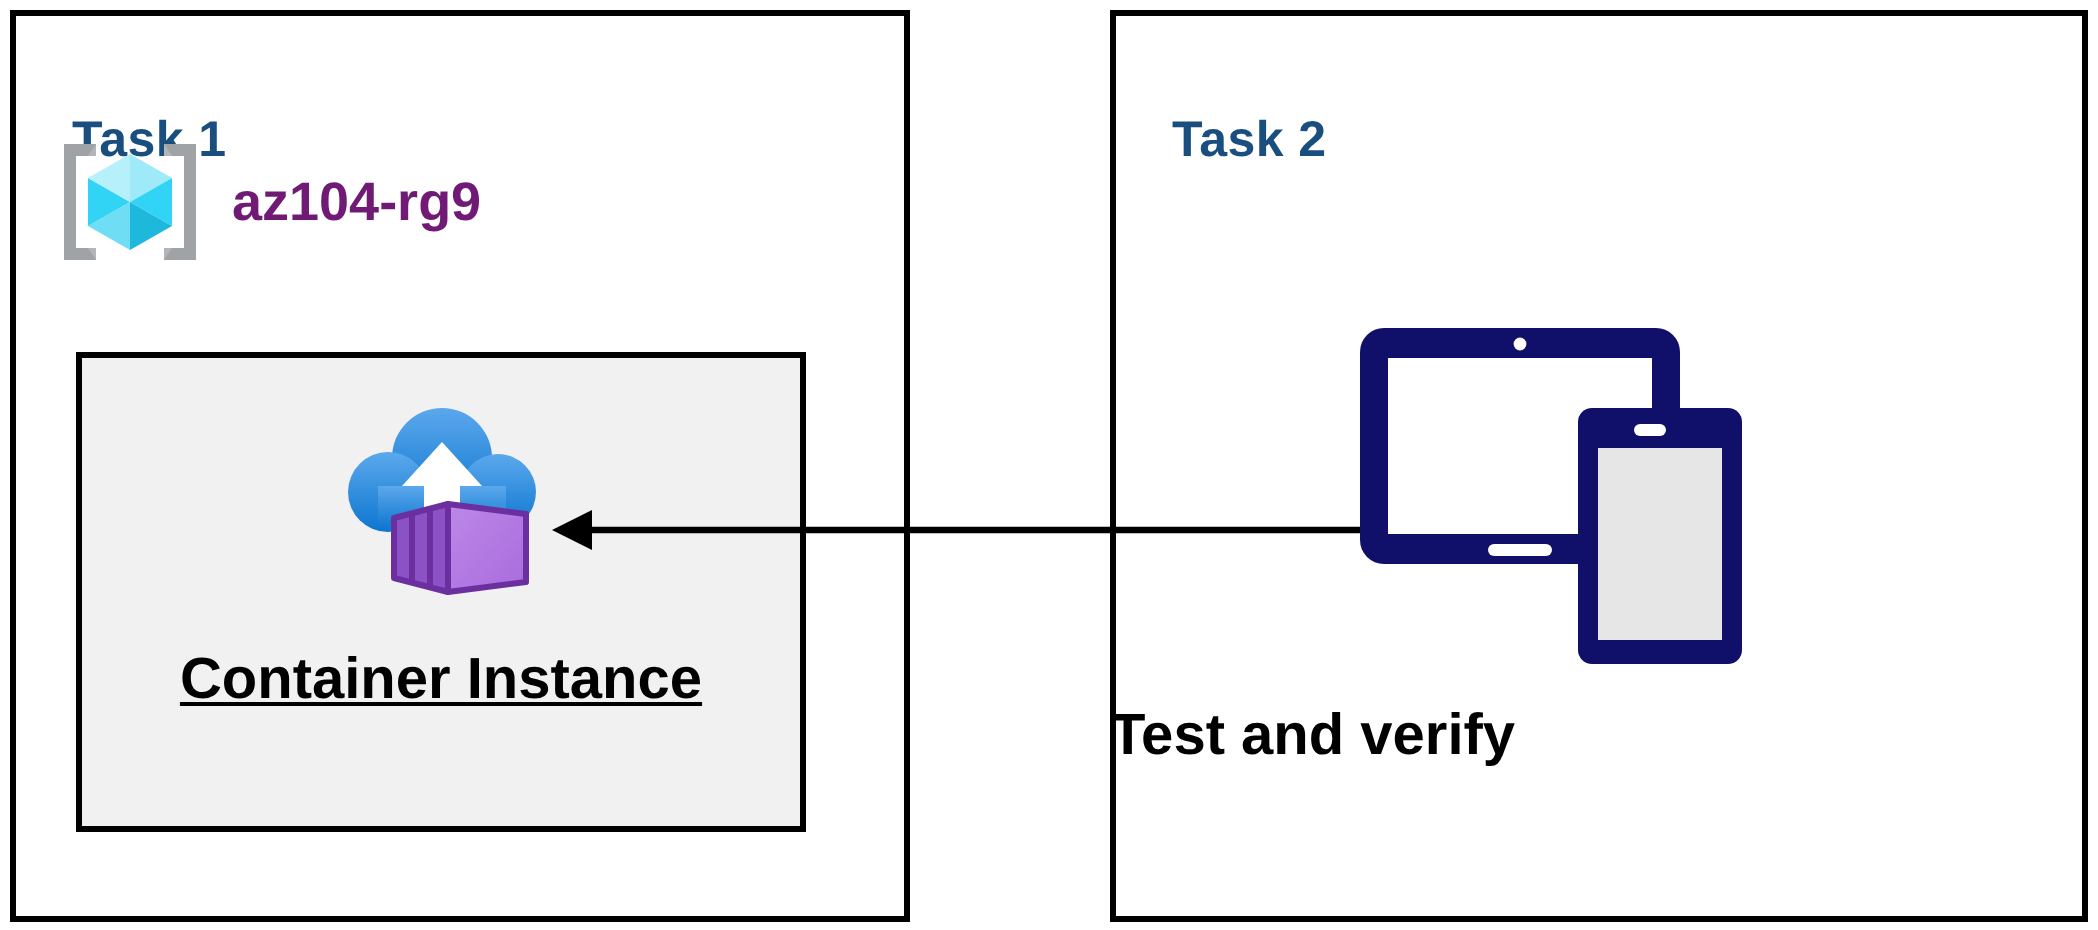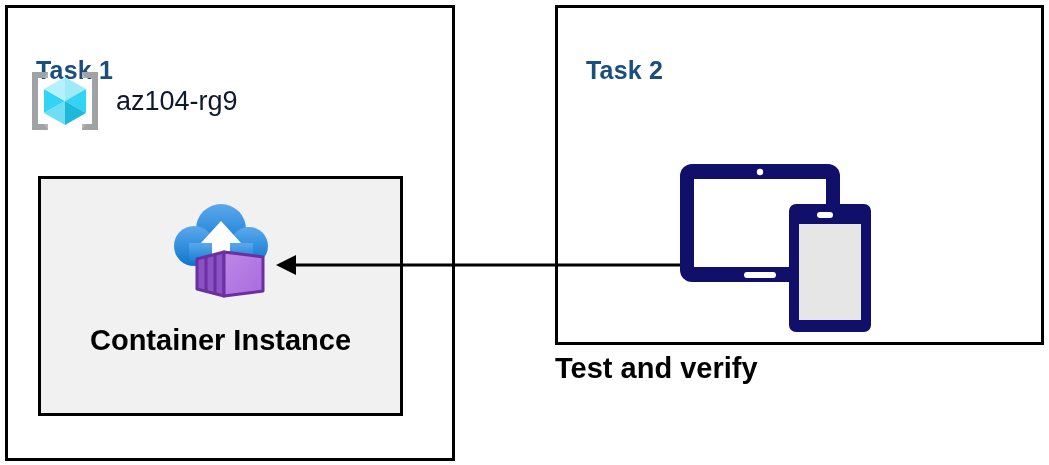--- a/index.html
+++ b/index.html
@@ -19,21 +19,21 @@
   }
 
   
   .panel {
     position: absolute;
     box-sizing: border-box;
     border: 3px solid #000000;
     background: #ffffff;
   }
   #panel-task1 { left: 5px;   top: 5px; width: 450px; height: 456px; }
-  #panel-task2 { left: 555px; top: 5px; width: 489px; height: 340px; }
+  #panel-task2 { left: 555px; top: 5px; width: 489px; height: 456px; }
 
   .panel-title {
     position: absolute;
     top: 16px;
     left: 28px;
     font-size: 25px;
     font-weight: bold;
     color: #1a4e7e;
     letter-spacing: 0.2px;
     white-space: nowrap;
@@ -45,22 +45,22 @@
     position: absolute;
     left: 28px;
     top: 64px;
     display: flex;
     align-items: center;
     gap: 14px;
   }
   #rg-icon { width: 74px; height: 74px; display: block; }
   #rg-label {
     font-size: 27px;
-    font-weight: normal;
-    color: #0f172a;
+    font-weight: bold;
+    color: #701a75;
     white-space: nowrap;
   }
 
   
   #ci-box {
     position: absolute;
     box-sizing: border-box;
     left: 38px;
     top: 176px;
     width: 365px;
@@ -80,20 +80,21 @@
   #ci-label {
     position: absolute;
     left: 0;
     right: 0;
     top: 145px;
     text-align: center;
     font-size: 29px;
     font-weight: bold;
     color: #000000;
     white-space: nowrap;
+    text-decoration: underline;
   }
 
   
   #devices-icon {
     position: absolute;
     left: 678px;
     top: 162px;
     width: 195px;
     height: 172px;
     display: block;

